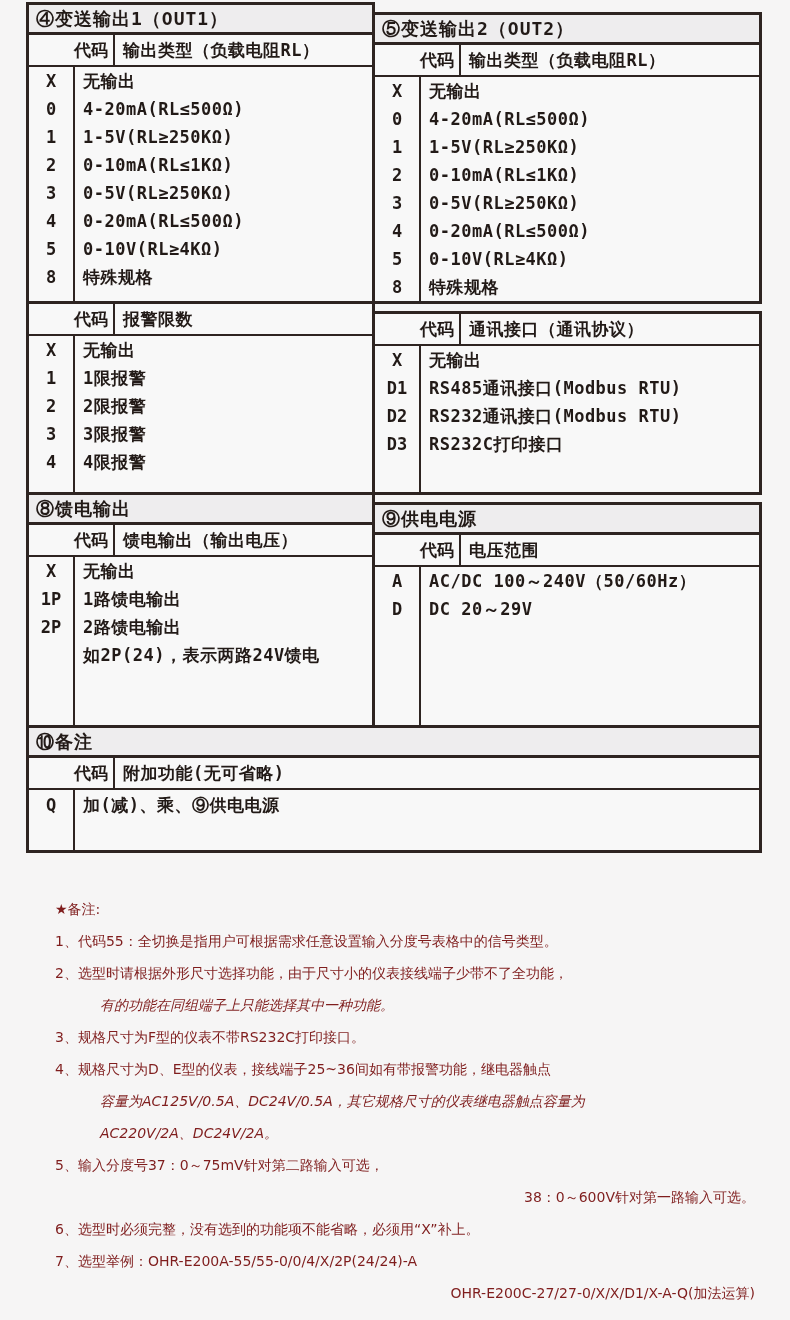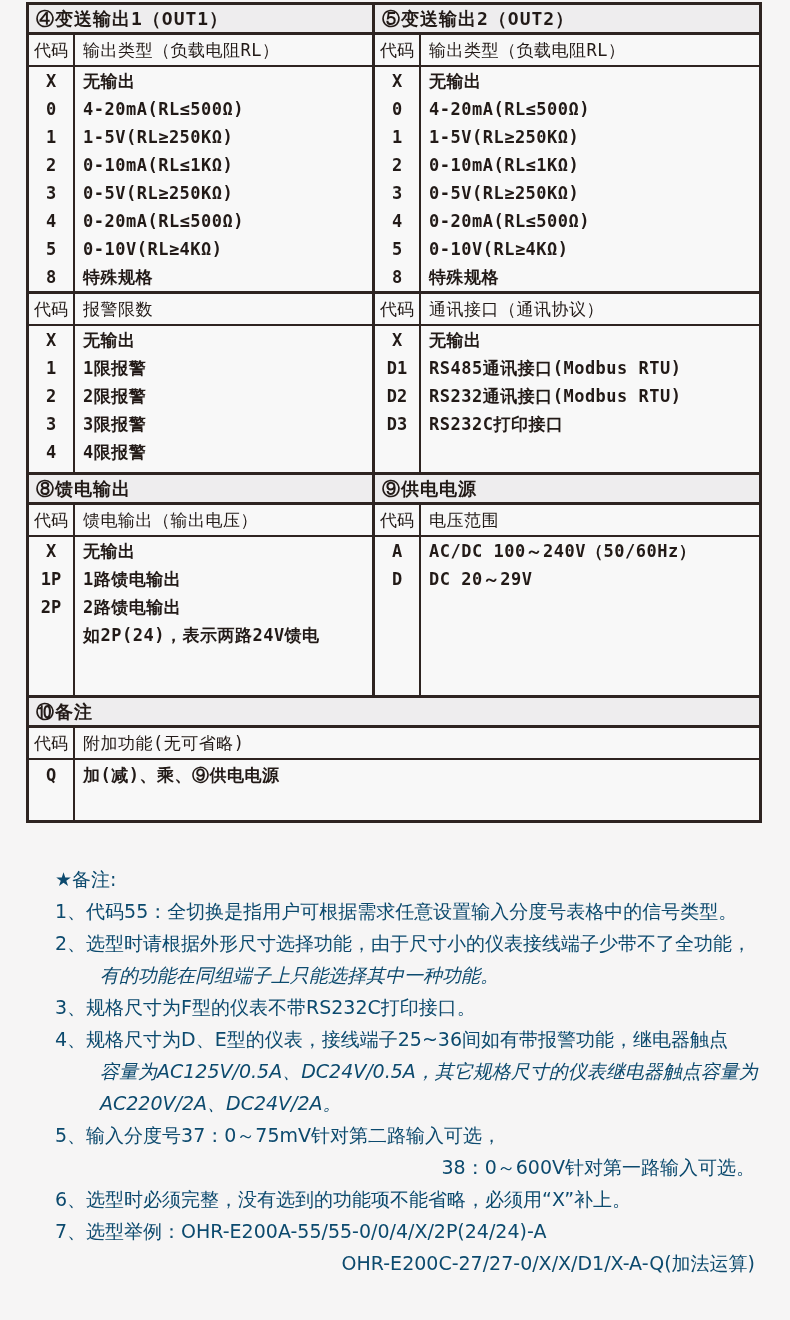--- a/index.html
+++ b/index.html
@@ -13,36 +13,36 @@
   .tables{margin:2px 0 0 26px;width:739px;}
   .pair{display:flex;align-items:stretch;}
   .mt-collapse{margin-top:-3px;}
   .tbl{
     border:3px solid #2e2421;
     background:#f8f8f8;
     display:flex;flex-direction:column;
     box-sizing:border-box;
   }
   .tbl.left{width:349px;}
-  .tbl.right{width:390px;margin-left:-3px;}
+  .tbl.right{width:390px;margin-left:-3px;margin-top:10px;}
   .tbl.fullw{width:736px;}
   .ttitle{
     height:27px;line-height:27px;
     background:#eeedee;
     border-bottom:3px solid #2e2421;
     font-weight:bold;font-size:18px;
     padding-left:7px;
     letter-spacing:1px;
     white-space:nowrap;
   }
   .thead{
     display:flex;align-items:stretch;
     border-bottom:2px solid #2e2421;
     min-height:30px;
-    font-weight:normal;font-size:17px;
+    font-weight:bold;font-size:17px;padding-left:40px;
   }
   .tcode{
     width:44px;flex:none;
     border-right:2px solid #2e2421;
     display:flex;align-items:center;justify-content:center;
     text-align:center;
   }
   .tdesc{
     padding-left:8px;
     display:flex;align-items:center;
@@ -55,23 +55,23 @@
   }
   .trow{display:flex;align-items:stretch;min-height:28px;}
   .trow.filler{flex:1;min-height:0;}
   .body-2{min-height:146px;}
   .body-3{min-height:158px;}
   .qrow .trow{min-height:30px;}
   .notes{
     margin:40px 16px 0 55px;
     width:700px;
     font-family:"DejaVu Sans","Liberation Sans",sans-serif;
-    font-size:19px;
+    font-size:14px;
     line-height:32px;
-    color:#0c4a6e;
+    color:#7f1d1d;
   }
   .note-line{white-space:nowrap;}
   .note-line.indent-1{padding-left:45px;font-style:italic;}
   .note-line.indent-2{padding-left:185px;text-align:right;}
 </style>
 </head>
 <body>
 
 <div class="page">
 

